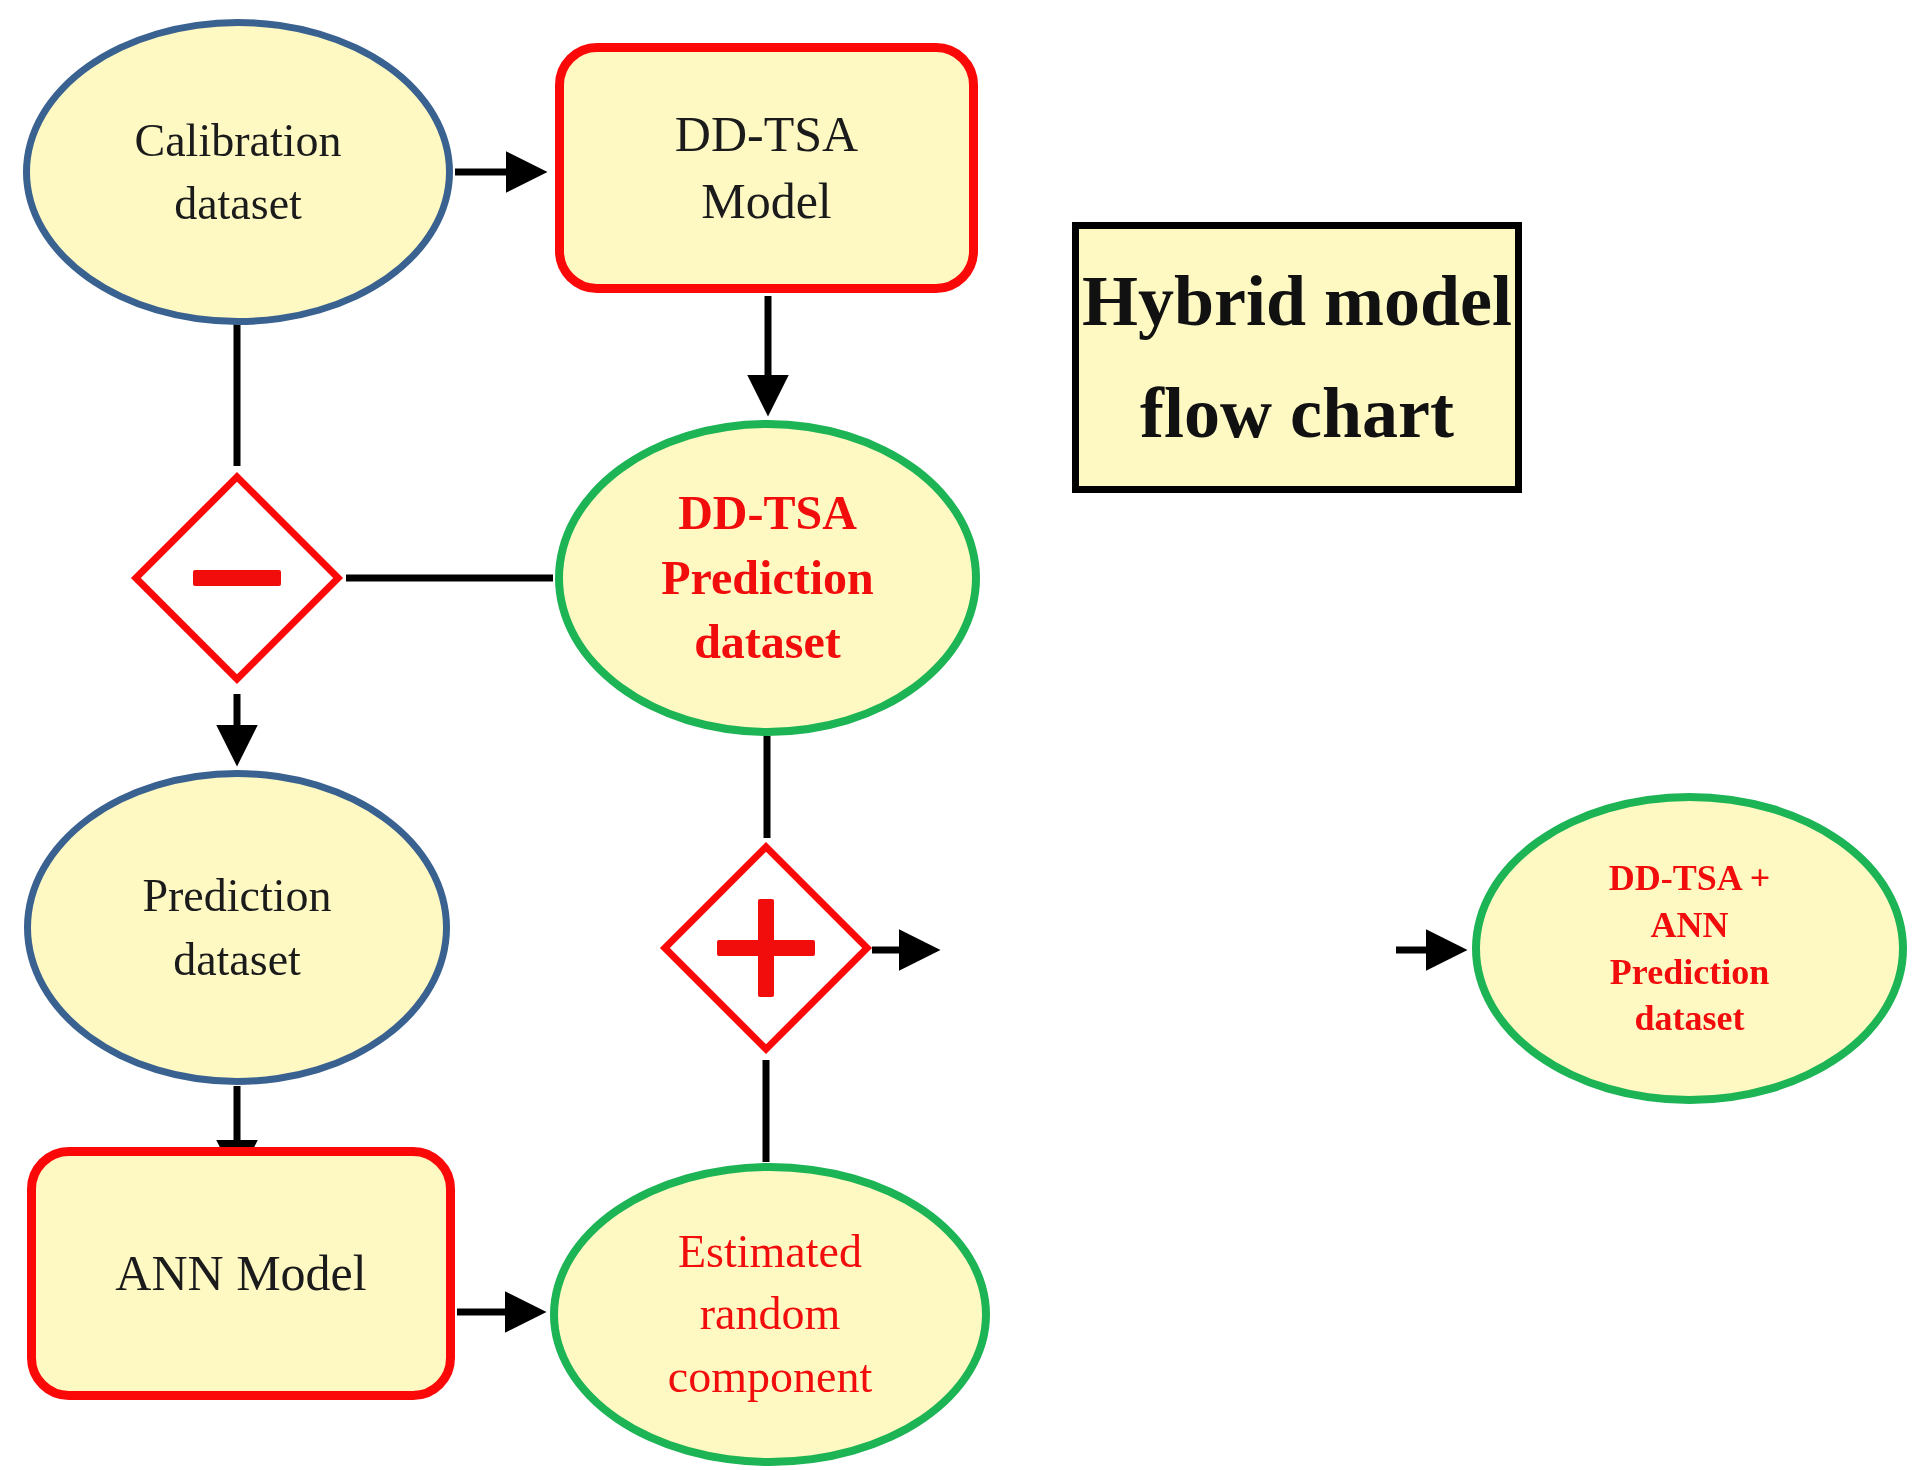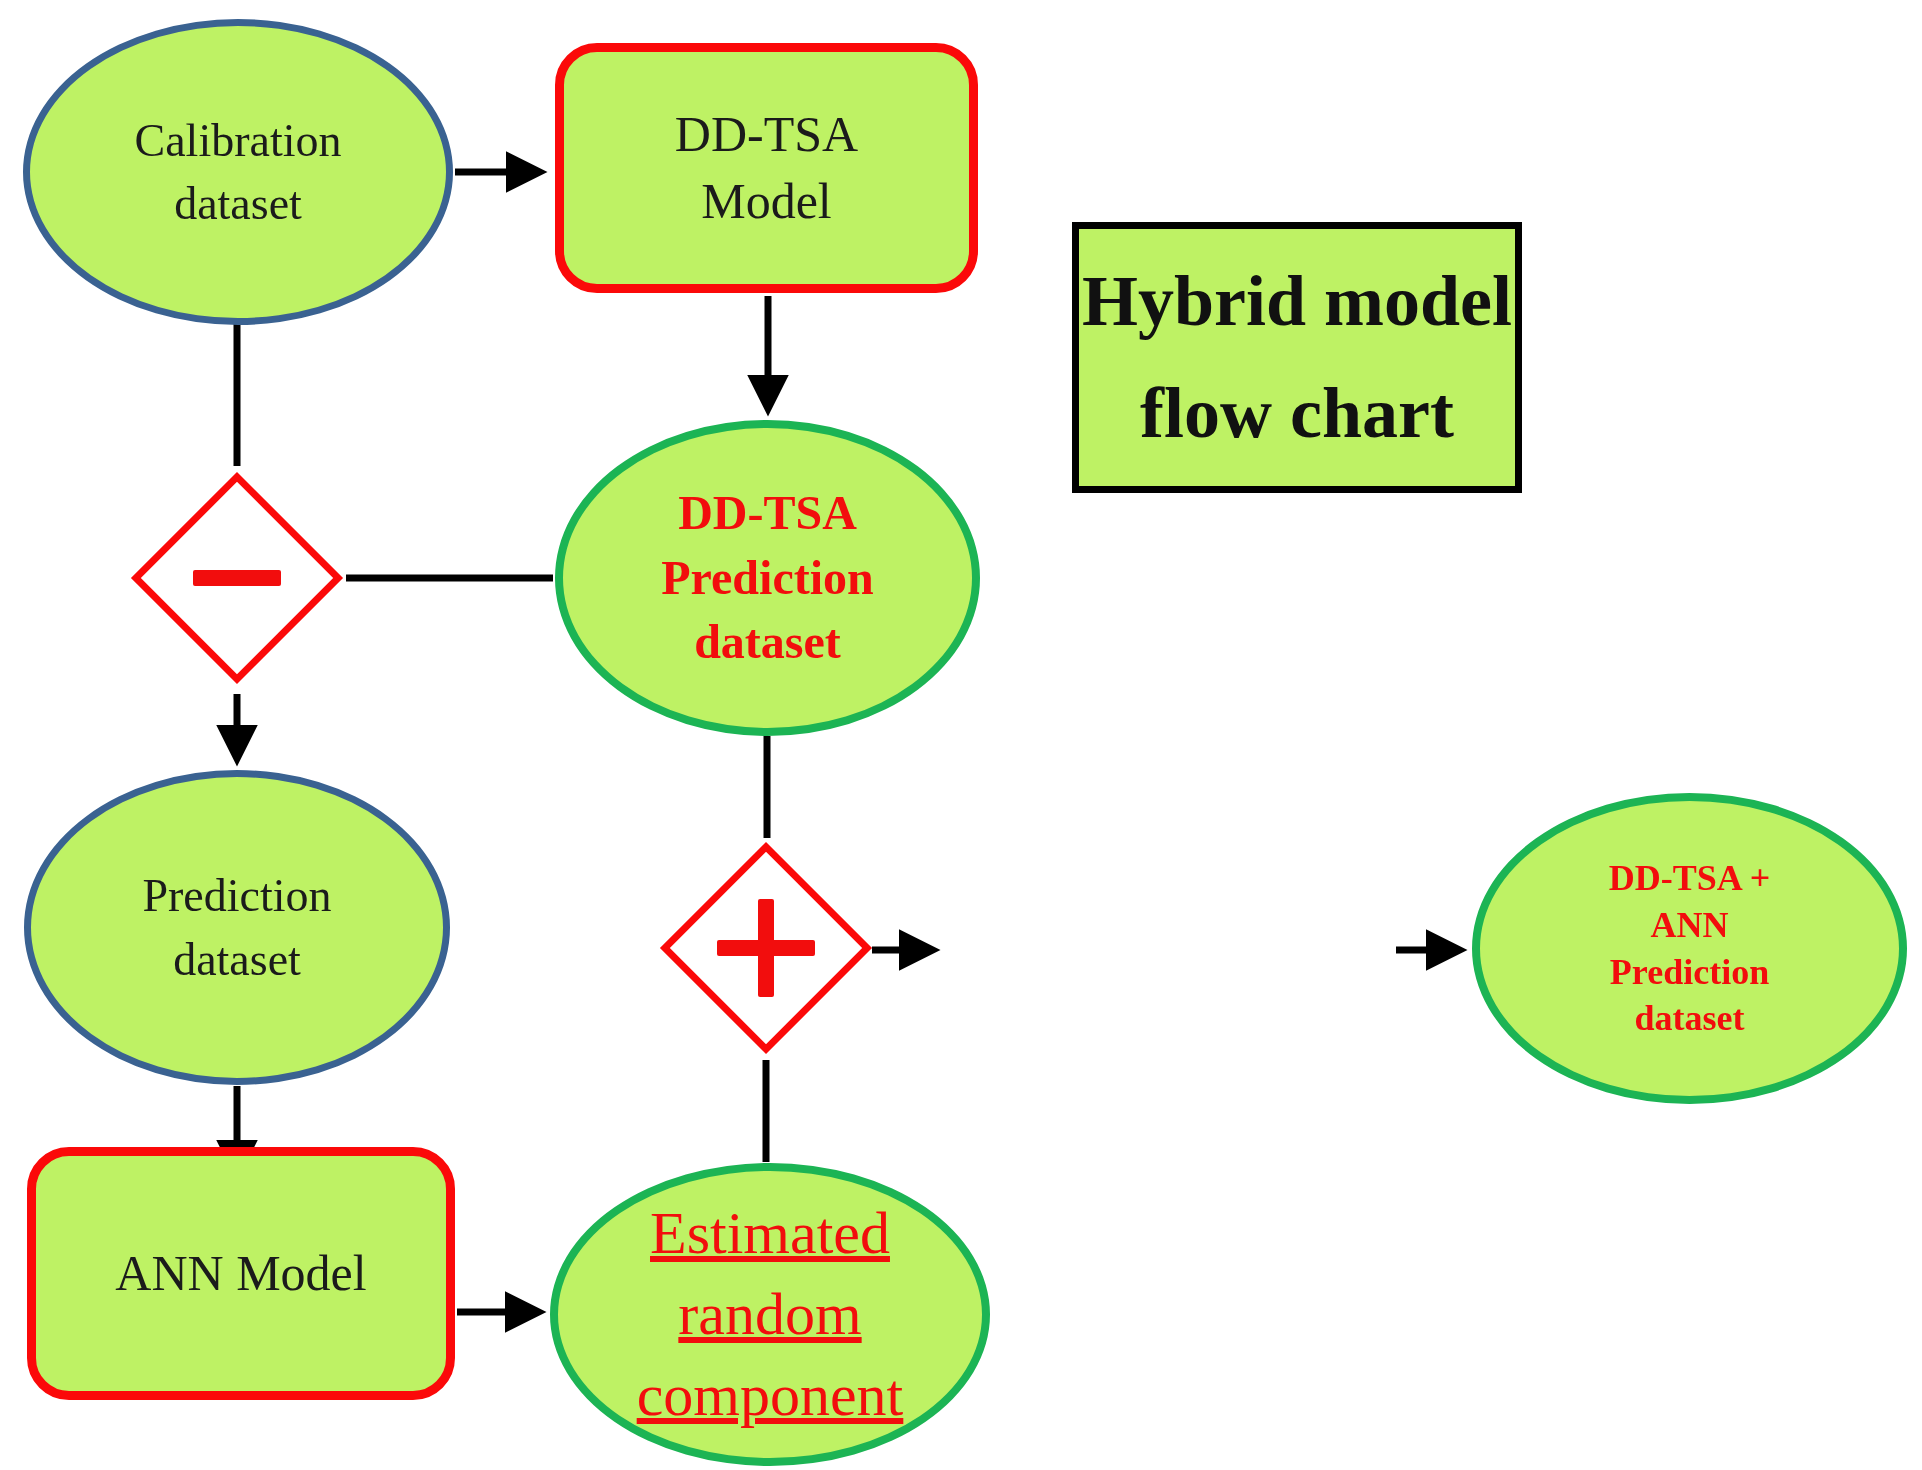--- a/index.html
+++ b/index.html
@@ -22,21 +22,21 @@
     height: 1470px;
   }
   .node {
     position: absolute;
     box-sizing: border-box;
     display: flex;
     flex-direction: column;
     align-items: center;
     justify-content: center;
     text-align: center;
-    background: #bef264;
+    background: #fef9c3;
     color: #1b1b1b;
   }
   .ellipse { border-radius: 50%; }
   .ellipse.blue  { border: 7px solid #3A6291; }
   .ellipse.green { border: 8px solid #1CB454; }
   .procbox {
     border: 9px solid #FB0909;
     border-radius: 42px;
   }
   .titlebox {
@@ -55,24 +55,23 @@
     font-weight: bold;
     color: #F20D0D;
   }
   .t-redboldsm {
     font-size: 36px;
     line-height: 1.3;
     font-weight: bold;
     color: #F20D0D;
   }
   .t-red {
-    font-size: 60px;
+    font-size: 46px;
     line-height: 1.35;
     color: #F20D0D;
-    text-decoration: underline;
   }
   .diamond-wrap {
     position: absolute;
     width: 212px;
     height: 212px;
     display: flex;
     align-items: center;
     justify-content: center;
   }
   .diamond-shape {

